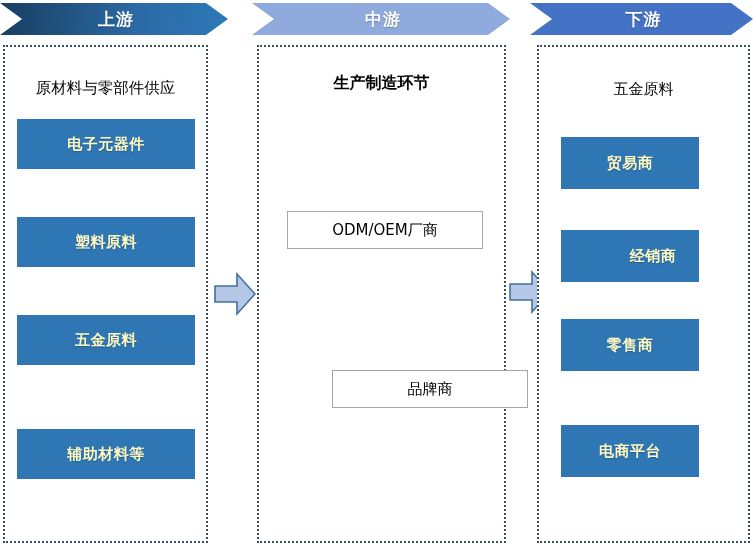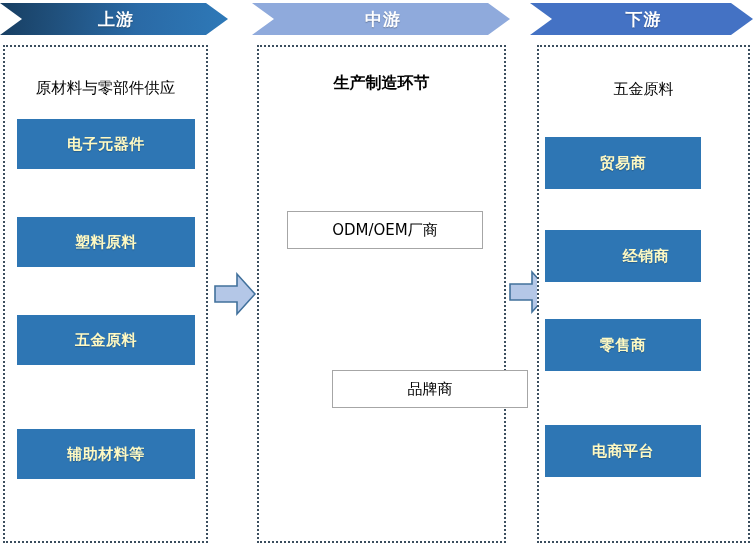--- a/index.html
+++ b/index.html
@@ -97,21 +97,21 @@
   }
 
   
   #col-upstream .item-box { left: 12px; width: 178px; height: 50px; }
   #up-box-0 { top: 72px; }
   #up-box-1 { top: 170px; }
   #up-box-2 { top: 268px; }
   #up-box-3 { top: 382px; }
 
   
-  #col-downstream .item-box { left: 6px; width: 156px; height: 52px; }
+  #col-downstream .item-box { left: 22px; width: 138px; height: 52px; }
   #down-box-0 { top: 90px; }
   #down-box-1 { top: 183px; padding-left: 46px; }
   #down-box-2 { top: 272px; }
   #down-box-3 { top: 378px; }
 
   
   .outline-box {
     position: absolute;
     left: 28px;
     width: 196px;

